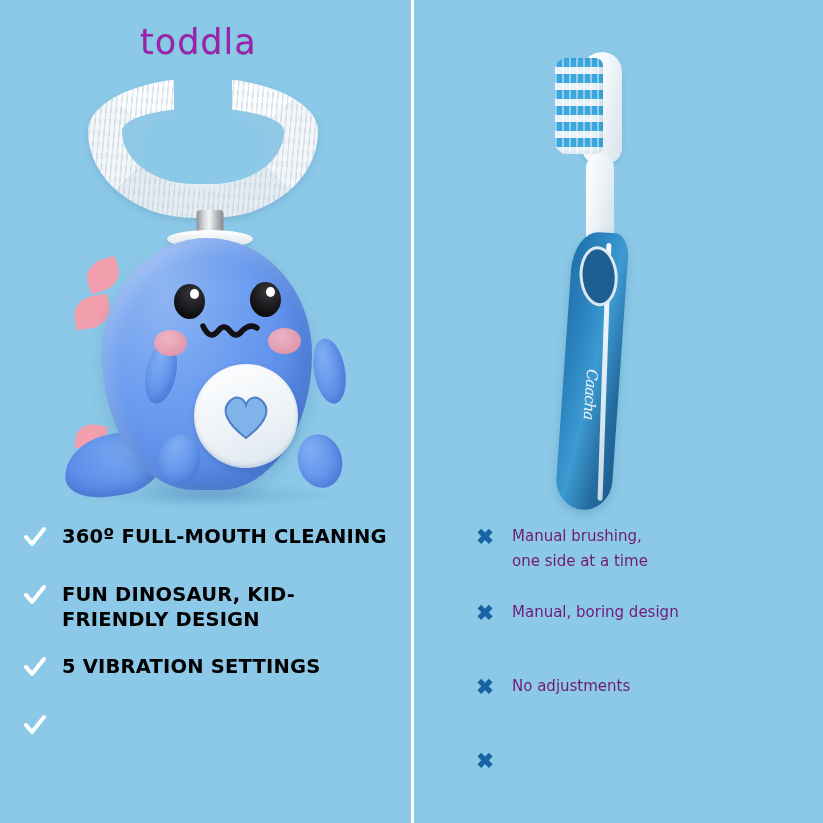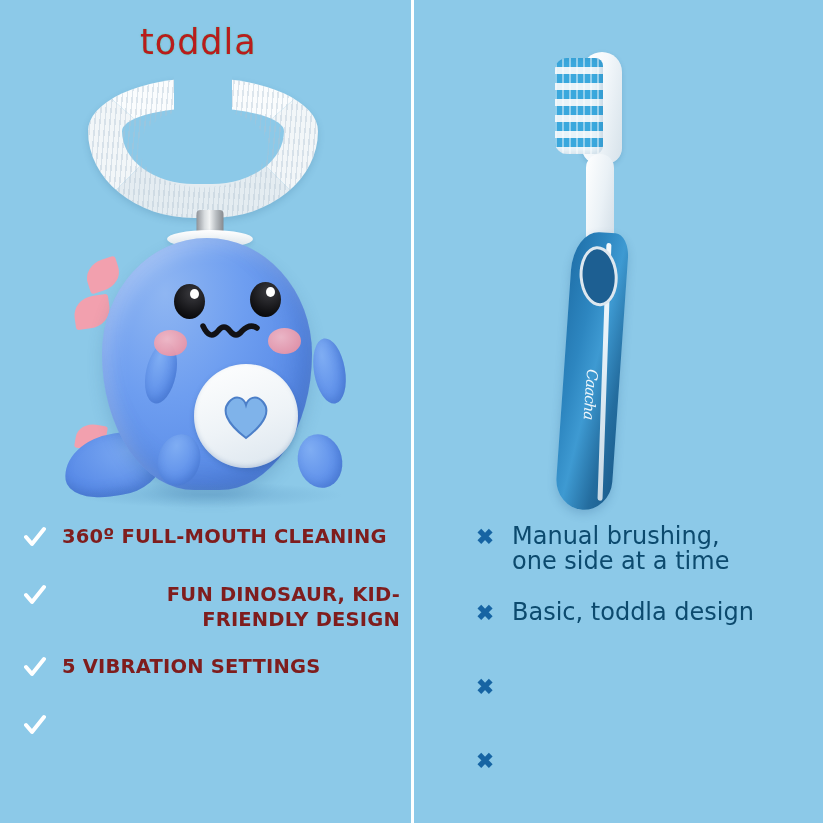--- a/index.html
+++ b/index.html
@@ -28,21 +28,21 @@
 
   
   .brand {
     position: absolute;
     left: 140px;
     top: 22px;
     font-family: "DejaVu Sans", sans-serif;
     font-size: 35px;
     font-weight: 400;
     letter-spacing: 1px;
-    color: #b91c1c;
+    color: #a21caf;
     text-shadow: 0 0 1px #57c8a8, 0 0 2px rgba(90,200,170,.6);
   }
 
   
   .left-product {
     position: absolute;
     left: 40px;
     top: 70px;
     width: 340px;
     height: 445px;
@@ -368,34 +368,33 @@
     flex: 0 0 auto;
     width: 22px;
     height: 26px;
     color: #1664a3;
     font-size: 21px;
     line-height: 26px;
     font-weight: 700;
     text-align: center;
   }
   .feat-left {
-    color: #7f1d1d;
+    color: #000000;
     font-family: "DejaVu Sans", sans-serif;
     font-weight: 700;
     font-size: 19.5px;
     line-height: 25px;
     letter-spacing: .2px;
     text-transform: uppercase;
-    text-align: right;
   }
   .feat-right {
-    color: #0c4a6e;
+    color: #701a75;
     font-family: "DejaVu Sans", sans-serif;
     font-weight: 400;
-    font-size: 24px;
+    font-size: 15px;
     line-height: 25px;
   }
   .spacer-l1 { height: 10px; }
   .spacer-r1 { height: 6px; }
 </style>
 </head>
 <body>
 
 <div class="page">
 
@@ -502,27 +501,28 @@
     <div class="row">
       <div class="x-icon">✖</div>
       <div class="feat-right" style="white-space:pre-line">Manual brushing,
 one side at a time</div>
     </div>
 
     <div class="spacer-r1"></div>
 
     <div class="row">
       <div class="x-icon">✖</div>
-      <div class="feat-right" style="white-space:pre-line">Basic, toddla design</div>
+      <div class="feat-right" style="white-space:pre-line">Manual, boring design</div>
     </div>
 
     <div class="spacer-r1" style="height:28px"></div>
 
     <div class="row">
       <div class="x-icon">✖</div>
+      <div class="feat-right" style="white-space:pre-line">No adjustments</div>
     </div>
 
     <div class="spacer-r1" style="height:28px"></div>
 
     <div class="row">
       <div class="x-icon">✖</div>
     </div>
   </div>
 
 </div>

